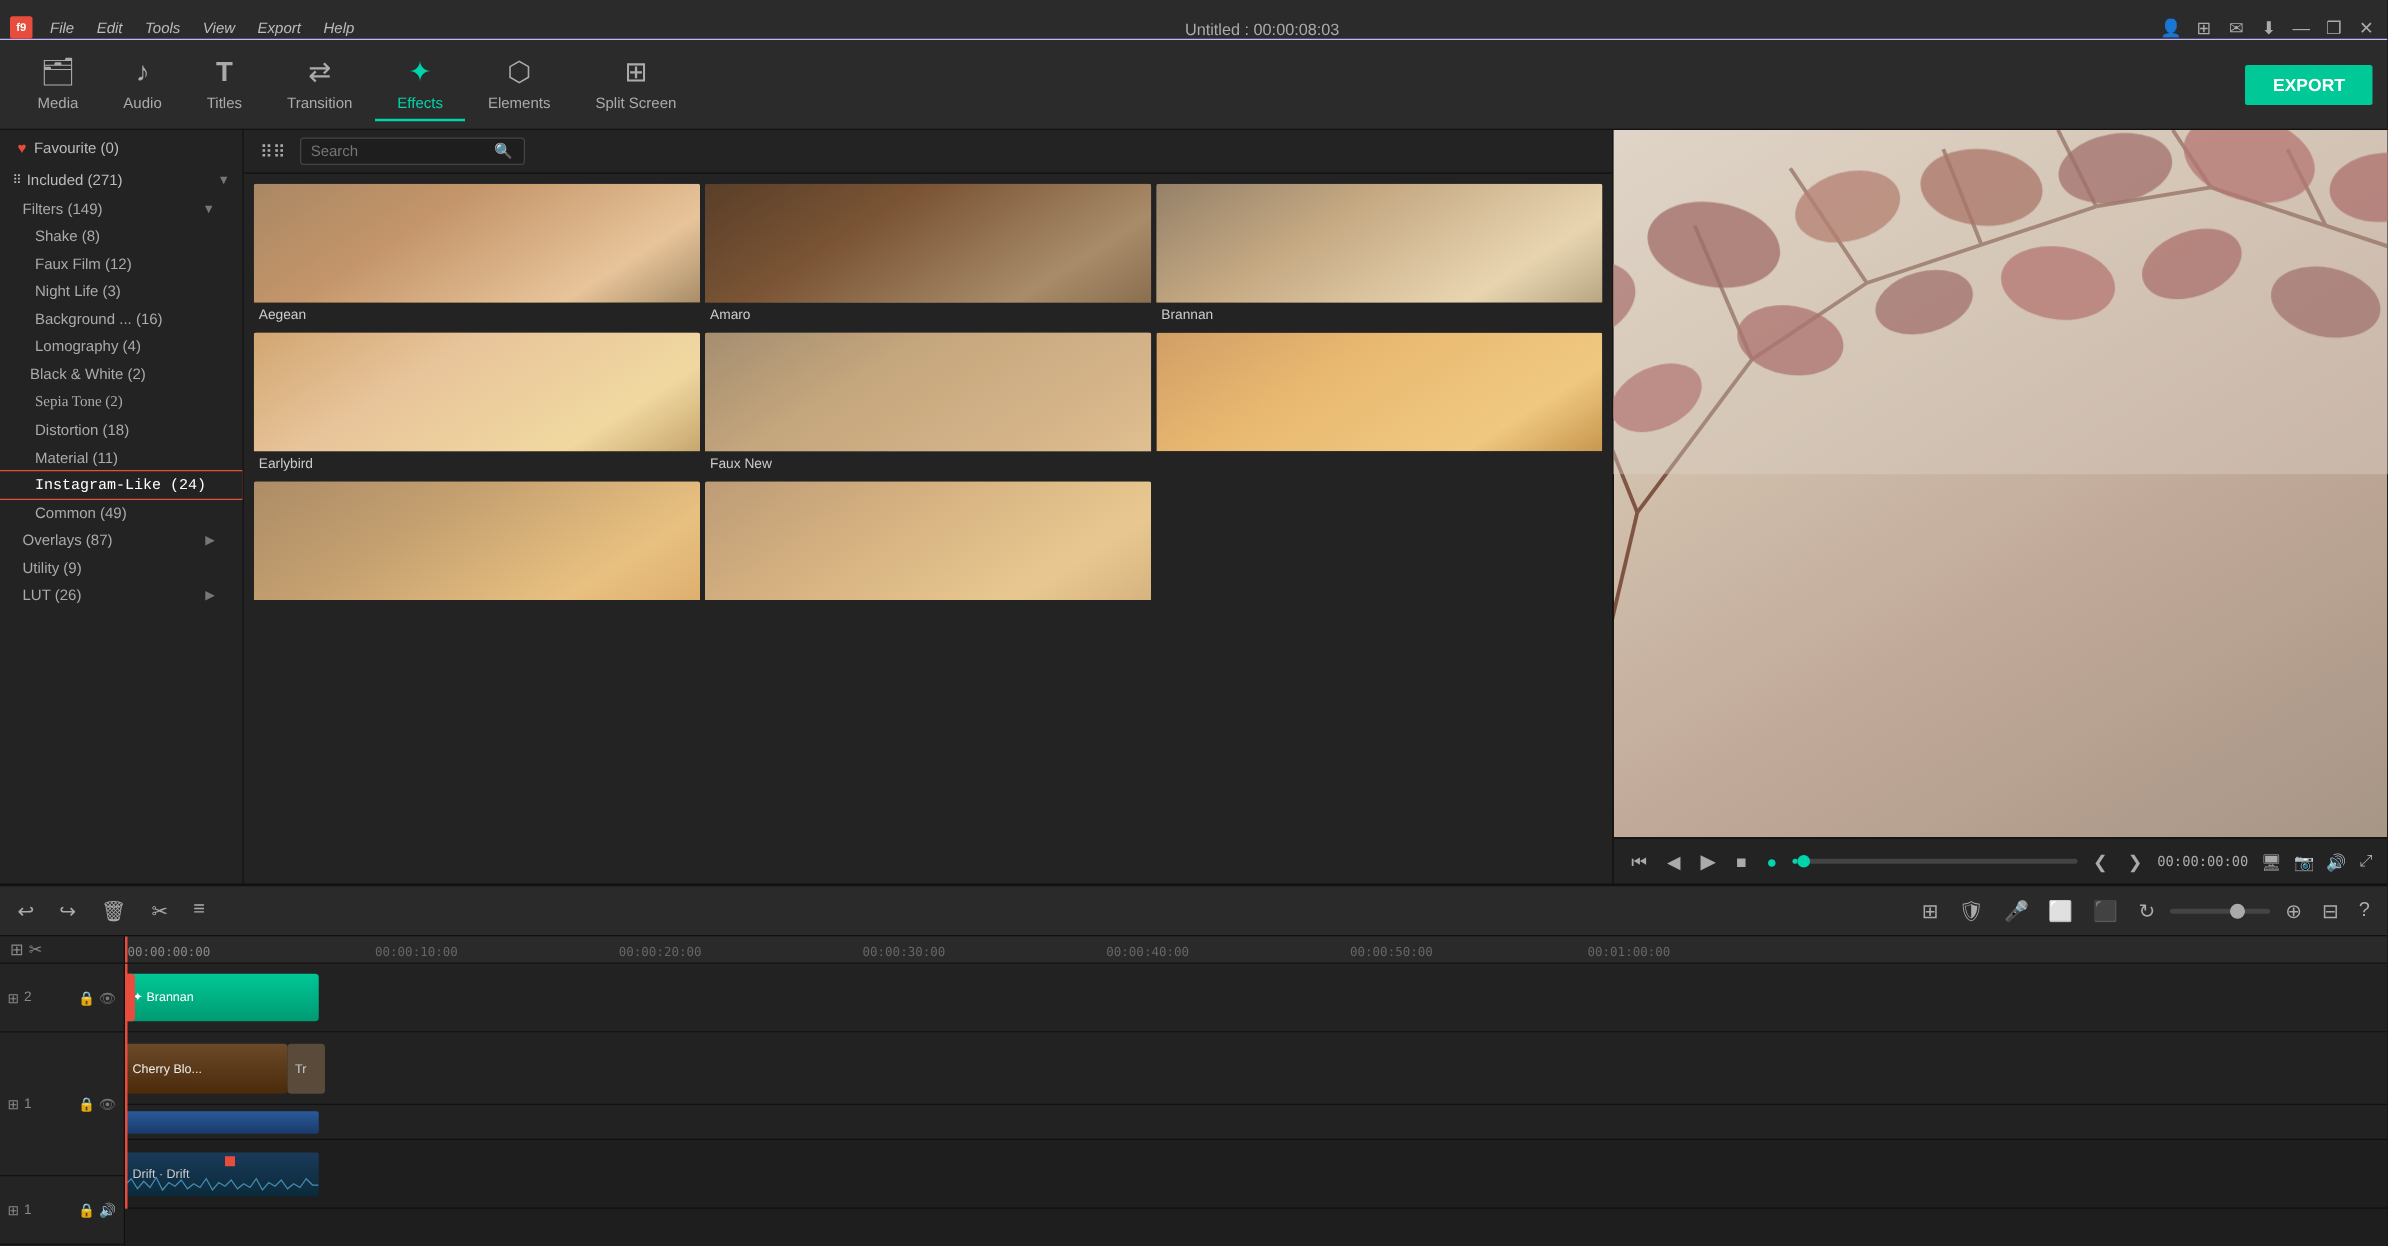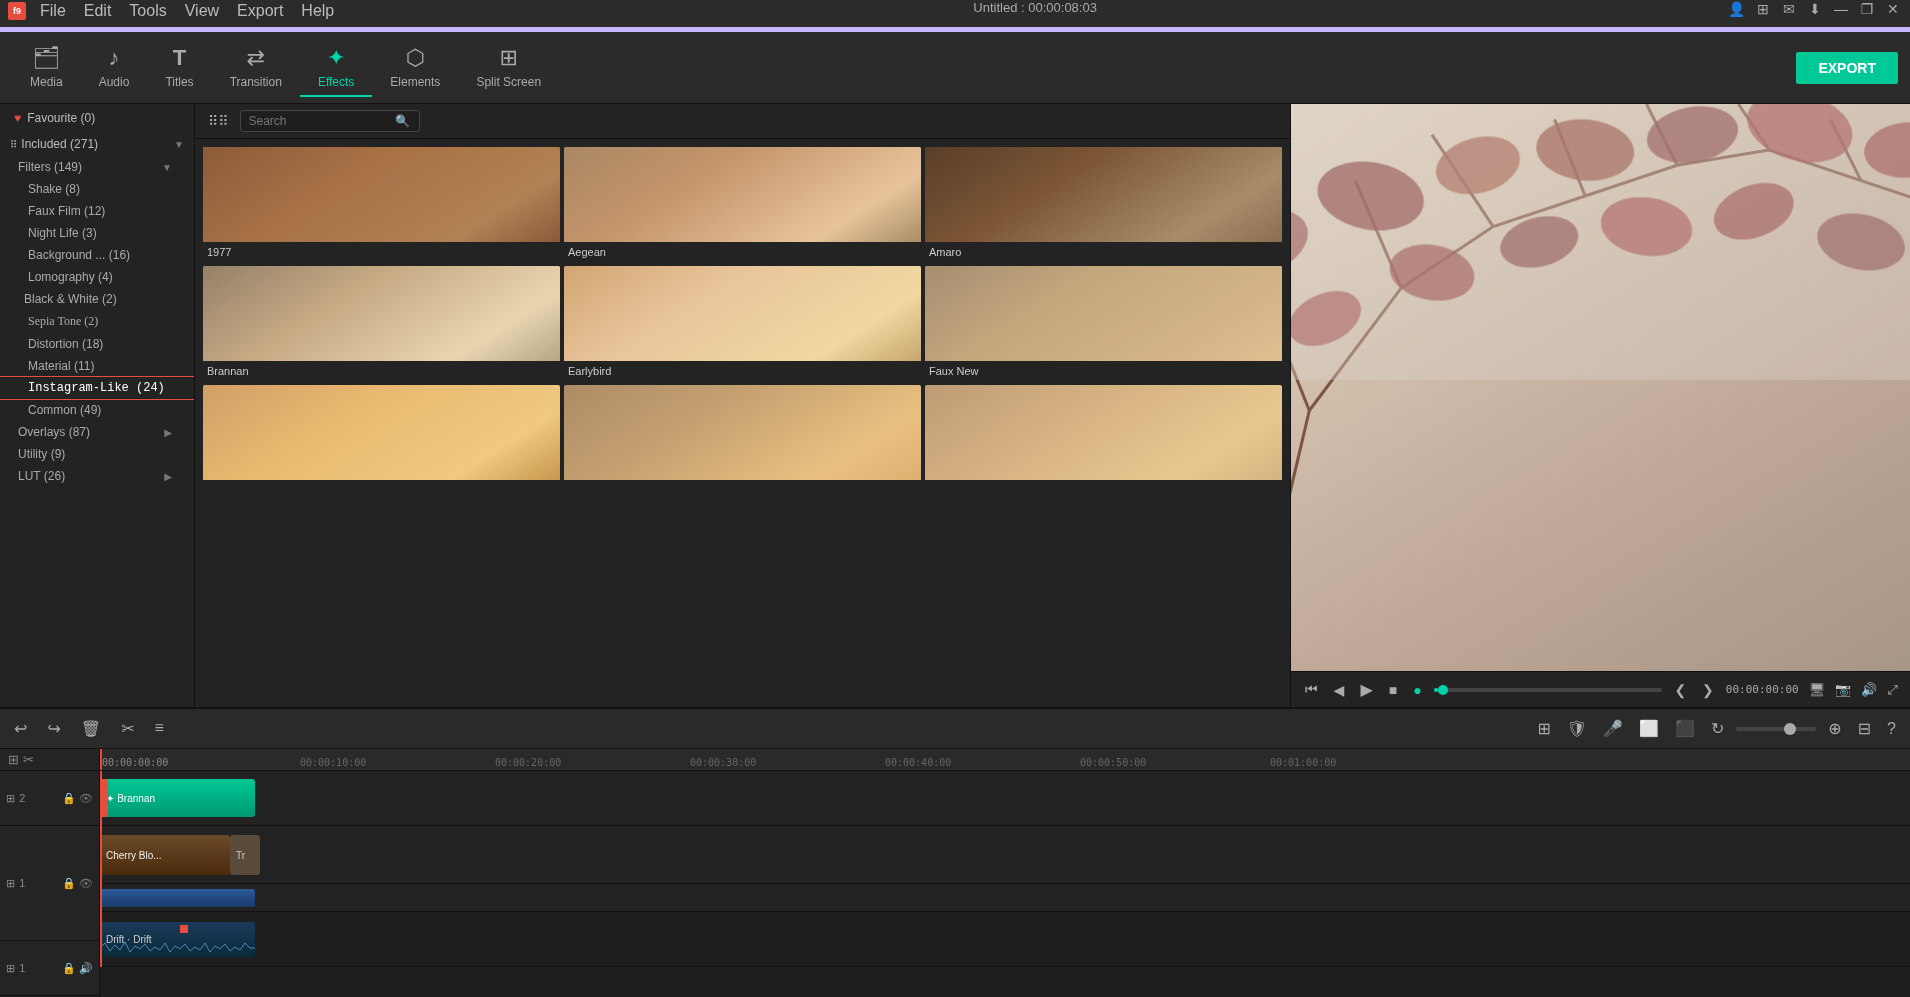--- a/index.html
+++ b/index.html
@@ -1,23 +1,23 @@
 <!DOCTYPE html>
 <html><head>
   <meta charset="utf-8">
   <style>
     * { box-sizing: border-box; margin: 0; padding: 0; }
     body { background: #1a1a1a; color: #ccc; font-family: 'Segoe UI', Arial, sans-serif; font-size: 12px; overflow: hidden; width: 1910px; height: 997px; }
 
     
-    .titlebar { background: #2b2b2b; height: 32px; display: flex; align-items: flex-start; padding: 0 8px; justify-content: space-between; border-bottom: 5px solid #c4b5fd; }
+    .titlebar { background: #2b2b2b; height: 32px; display: flex; align-items: flex-end; padding: 0 8px; justify-content: space-between; border-bottom: 1px solid #c4b5fd; }
     .titlebar-left { display: flex; align-items: center; gap: 6px; }
     .titlebar-logo { width: 18px; height: 18px; background: #e74c3c; border-radius: 2px; display: flex; align-items: center; justify-content: center; color: #fff; font-size: 9px; font-weight: bold; }
     .titlebar-menu { display: flex; gap: 2px; }
-    .titlebar-menu span { padding: 2px 8px; color: #bbb; font-size: 16px; cursor: pointer; }
+    .titlebar-menu span { padding: 2px 8px; color: #bbb; font-size: 12px; cursor: pointer; font-style: italic; }
     .titlebar-center { color: #aaa; font-size: 13px; }
     .titlebar-right { display: flex; gap: 8px; align-items: center; }
     .titlebar-btn { width: 18px; height: 18px; display: flex; align-items: center; justify-content: center; color: #aaa; font-size: 14px; cursor: pointer; }
 
     
     .main-toolbar { background: #2b2b2b; height: 72px; display: flex; align-items: center; padding: 0 12px; gap: 0; border-bottom: 1px solid #111; }
     .toolbar-item { display: flex; flex-direction: column; align-items: center; justify-content: center; padding: 6px 18px; cursor: pointer; color: #aaa; gap: 4px; border-bottom: 2px solid transparent; }
     .toolbar-item.active { color: #00d4aa; border-bottom: 2px solid #00d4aa; }
     .toolbar-icon { font-size: 22px; }
     .toolbar-label { font-size: 12px; }
@@ -226,37 +226,20 @@
       <div class="effects-panel">
         <div class="effects-toolbar">
           <span class="grid-toggle">⠿⠿</span>
           <div class="search-box">
             <input type="text" placeholder="Search" style="">
             <span style="color:#888;">🔍</span>
           </div>
         </div>
         <div class="effects-grid">
 
-          <div class="effect-item">
-            <div class="effect-thumb thumb-1977">
-              <svg width="100%" height="100%" viewBox="0 0 150 95" preserveAspectRatio="xMidYMid slice" xmlns="http://www.w3.org/2000/svg">
-                <defs>
-                    <linearGradient id="g1977" x1="0%" y1="0%" x2="100%" y2="100%">
-                      <stop offset="0%" style="stop-color:#8b6040"></stop>
-                      <stop offset="40%" style="stop-color:#c4905a"></stop>
-                      <stop offset="70%" style="stop-color:#d4a870"></stop>
-                      <stop offset="100%" style="stop-color:#6b3a2a"></stop>
-                    </linearGradient>
-                  </defs>
-                <rect width="150" height="95" fill="url(#g1977)"></rect>
-                <rect width="150" height="95" fill="rgba(100,40,20,0.3)"></rect>
-              </svg>
-            </div>
-            <div class="effect-label">1977</div>
-          </div>
           <div class="effect-item">
             <div class="effect-thumb thumb-aegean">
               <svg width="100%" height="100%" viewBox="0 0 150 95" preserveAspectRatio="xMidYMid slice" xmlns="http://www.w3.org/2000/svg">
                 <defs>
                     <linearGradient id="gaeg" x1="0%" y1="0%" x2="100%" y2="100%">
                       <stop offset="0%" style="stop-color:#9a8060"></stop>
                       <stop offset="40%" style="stop-color:#c4956a"></stop>
                       <stop offset="70%" style="stop-color:#e8c49a"></stop>
                       <stop offset="100%" style="stop-color:#6b5a3a"></stop>
                     </linearGradient>

